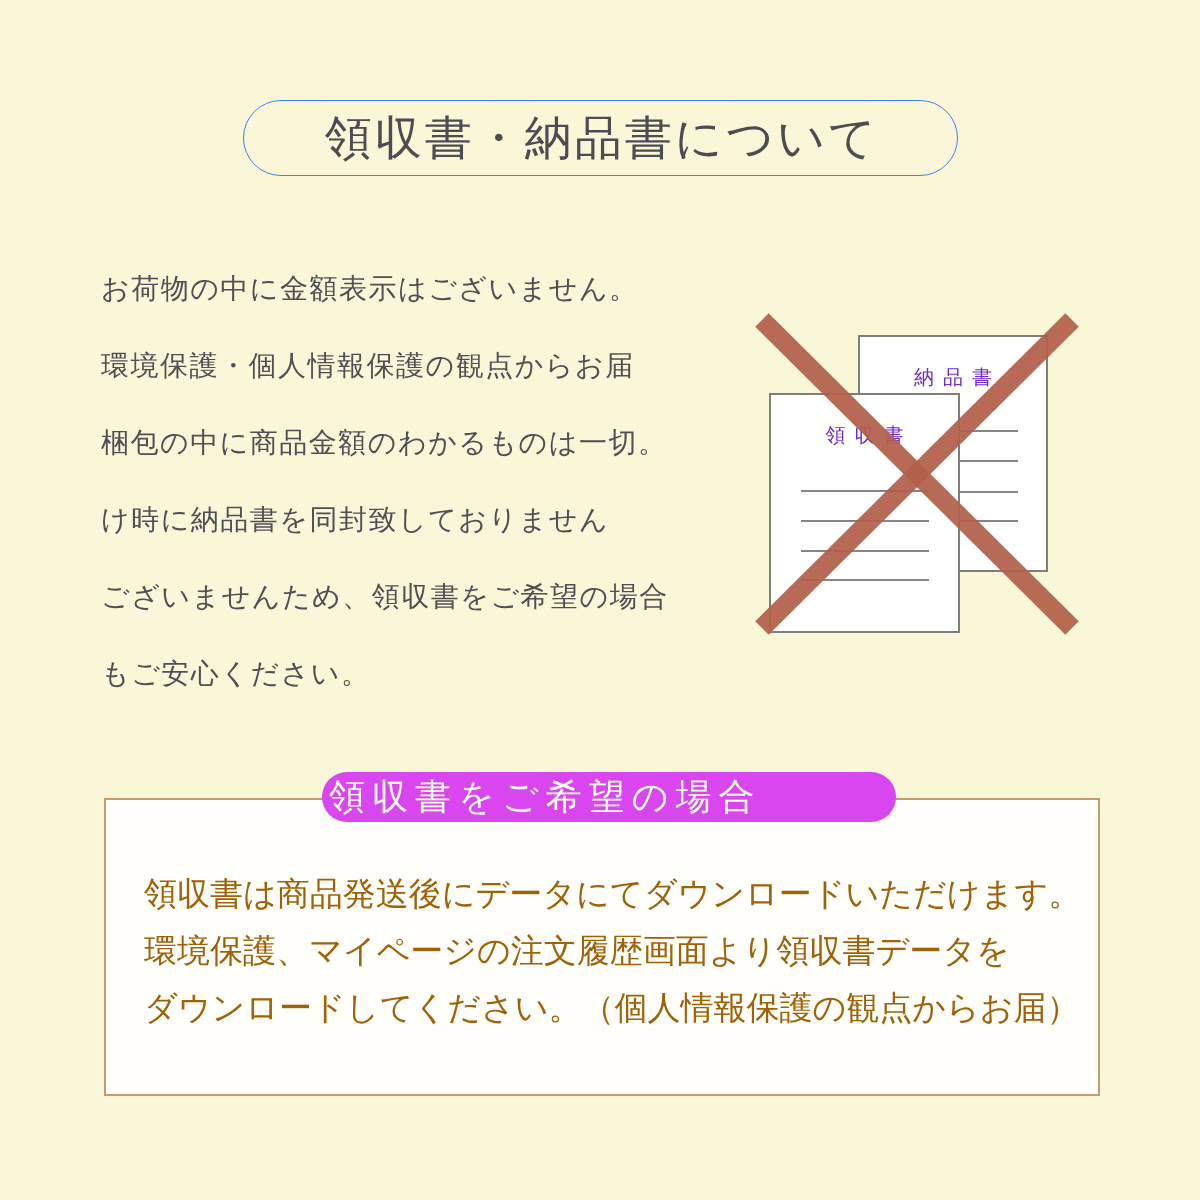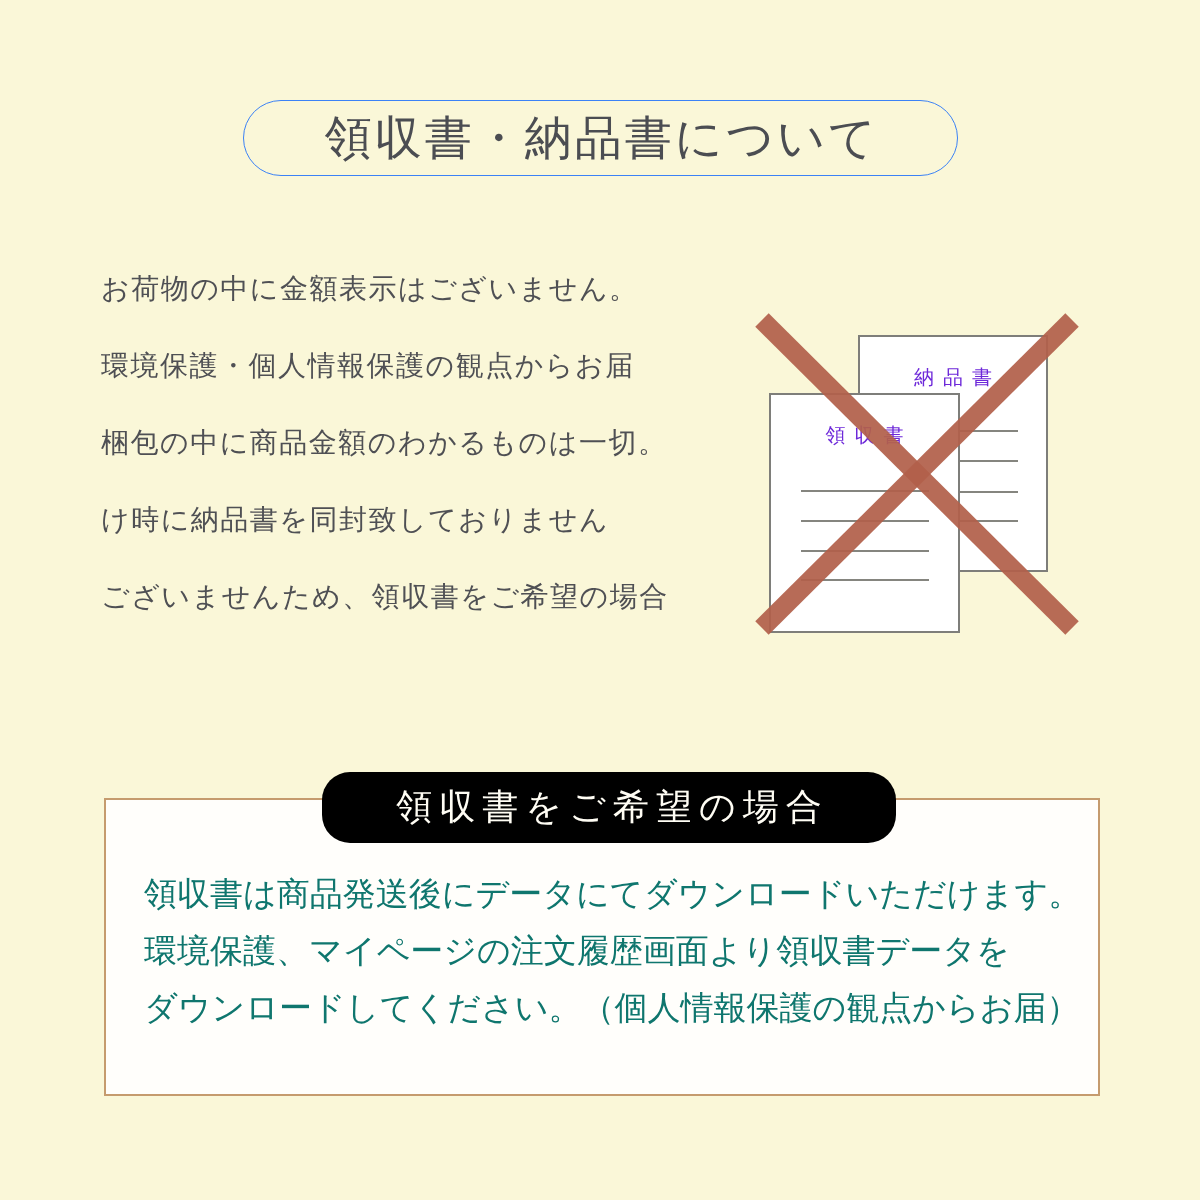--- a/index.html
+++ b/index.html
@@ -75,53 +75,54 @@
   
   .receipt-box {
     position:absolute; left:104px; top:798px;
     width:996px; height:298px;
     background:#FFFEFB;
     border:2px solid #C59B6E; box-sizing:border-box;
     z-index:1;
   }
   .receipt-pill {
     position:absolute; left:322px; top:772px;
-    width:574px; height:71px;
-    background:#000000; border-radius:28px;
-    display:flex; align-items:center; justify-content:center;
+    width:574px; height:50px;
+    background:#d946ef; border-radius:28px;
+    display:flex; align-items:center; 
     z-index:2;
   }
   .receipt-pill-text {
     color:#FFFDF4; font-size:36px;
     letter-spacing:7px; text-indent:7px; white-space:nowrap;
   }
   .receipt-lines {
     position:absolute; left:38px; top:65px;
   }
   .receipt-line {
     font-size:33px; letter-spacing:0px;
     line-height:57px; height:57px;
-    color:#0f766e; white-space:nowrap;
+    color:#a16207; white-space:nowrap;
   }
 </style>
 </head>
 <body>
 
 <div class="page">
 
   <div class="title-pill">
     <span class="title-text">領収書・納品書について</span>
   </div>
 
   <div class="intro">
     <div class="intro-line">お荷物の中に金額表示はございません。</div>
     <div class="intro-line">環境保護・個人情報保護の観点からお届</div>
     <div class="intro-line">梱包の中に商品金額のわかるものは一切。</div>
     <div class="intro-line">け時に納品書を同封致しておりません</div>
     <div class="intro-line">ございませんため、領収書をご希望の場合</div>
+    <div class="intro-line">もご安心ください。</div>
   </div>
 
   <div class="illustration">
     <div class="doc doc-back">
       <div class="doc-label">納品書</div>
       <div class="ruled-line l1"></div>
       <div class="ruled-line l2"></div>
       <div class="ruled-line l3"></div>
       <div class="ruled-line l4"></div>
     </div>

